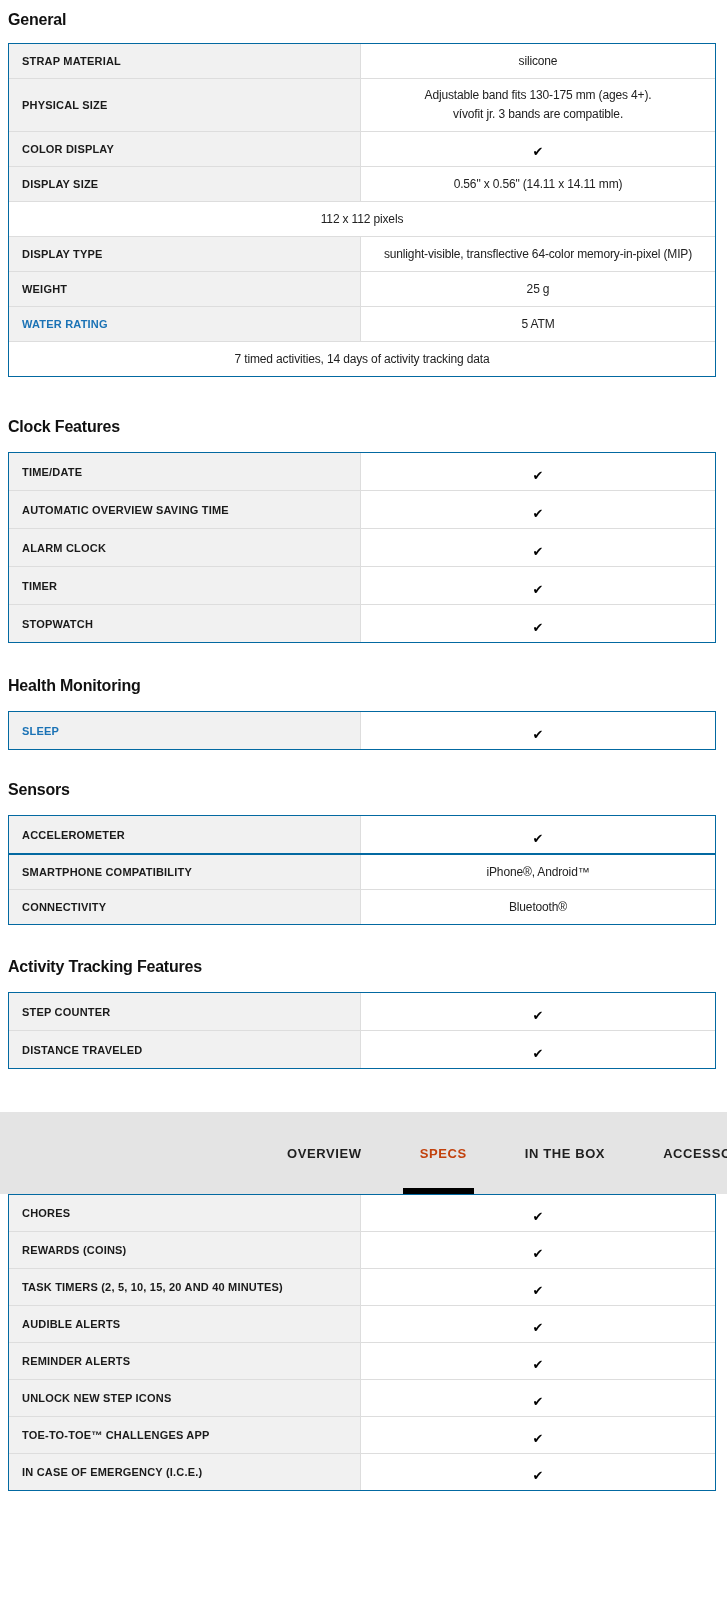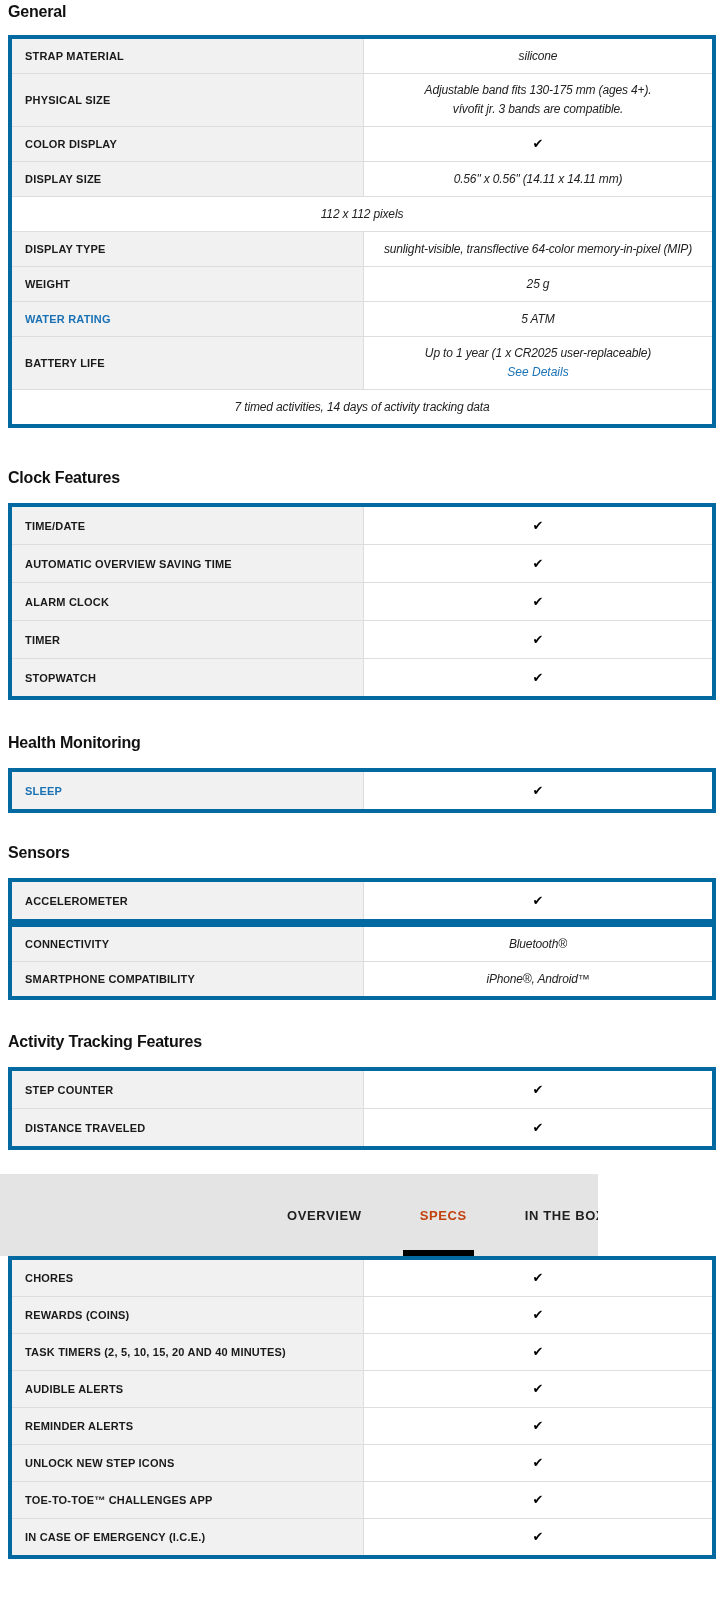--- a/index.html
+++ b/index.html
@@ -4,40 +4,40 @@
 <style>
   html,body{margin:0;padding:0;background:#fff;}
   body{
     width:727px;
     font-family:"Liberation Sans","DejaVu Sans",sans-serif;
     color:#1a1a1a;
     padding-bottom:22px;
     overflow-x:hidden;
   }
   .section-title{
-    margin:0 0 13px 8px;
+    margin:8px 0 13px 8px;
     font-size:16px;
     font-weight:700;
     line-height:20px;
     letter-spacing:-0.2px;
     color:#111;
   }
   .spec-section:first-child .section-title{padding-top:2px;}
   .sec-clock .section-title{margin-top:40px;}
   .sec-health .section-title{margin-top:33px;}
   .sec-sensors .section-title{margin-top:30px;}
   .sec-daily .section-title{margin-top:36px;}
   .sec-activity .section-title{margin-top:32px;}
   .sec-clock .section-title,.sec-health .section-title,.sec-sensors .section-title,
   .sec-daily .section-title,.sec-activity .section-title{margin-bottom:15px;}
 
   .spec-table{
     margin-left:8px;
     width:708px;
-    border:4px solid #0369a1;
+    border:1px solid #0369a1;
     box-sizing:border-box;
     background:#fff;
   }
   .spec-row{
     display:flex;
     border-bottom:1px solid #ddd;
     min-height:34px;
   }
   .spec-row:last-child{border-bottom:none;}
   .sec-clock .spec-row,.sec-health .spec-row,.sec-sensors .spec-row,
@@ -56,25 +56,24 @@
     font-weight:700;
     letter-spacing:0.2px;
     color:#1a1a1a;
   }
   .label-cell.link{color:var(--link,#1a70ad);cursor:pointer;}
   .value-cell{
     flex:1;
     display:flex;
     flex-direction:column;
     align-items:center;
-    justify-content:center;
+    justify-content:flex-end;
     padding:7px 0;
     text-align:center;
     overflow:hidden;
-    font-style:italic;
   }
   .value-line{
     font-size:12px;
     line-height:19px;
     color:#222;
     white-space:nowrap;
     letter-spacing:-0.15px;
   }
   .value-link{
     font-size:12px;
@@ -85,23 +84,23 @@
   }
   .check{
     font-family:"DejaVu Sans",sans-serif;
     font-size:13px;
     font-weight:700;
     color:#000;
     line-height:14px;
   }
 
   .tabs-bar{
-    margin-top:24px;
+    margin-top:43px;
     position:relative;
-    width:598px;
+    width:727px;
     height:82px;
     background:#e4e4e4;
     overflow:hidden;
   }
   .tabs{
     position:absolute;
     left:287px;
     top:0;
     height:100%;
     display:flex;
@@ -177,27 +176,20 @@
               <div class="value-line">25 g</div>
             </div>
           </div>
           <div class="spec-row">
             <div class="label-cell link">WATER RATING</div>
             <div class="value-cell">
               <div class="value-line">5 ATM</div>
             </div>
           </div>
           <div class="spec-row">
-            <div class="label-cell">BATTERY LIFE</div>
-            <div class="value-cell">
-              <div class="value-line">Up to 1 year (1 x CR2025 user-replaceable)</div>
-              <div class="value-link">See Details</div>
-            </div>
-          </div>
-          <div class="spec-row">
             <div class="value-cell">
               <div class="value-line">7 timed activities, 14 days of activity tracking data</div>
             </div>
           </div>
         </div>
       </section>
       <section class="spec-section sec-clock">
         <h2 class="section-title">Clock Features</h2>
         <div class="spec-table">
           <div class="spec-row">
@@ -250,29 +242,29 @@
             <div class="label-cell">ACCELEROMETER</div>
             <div class="value-cell">
               <span class="check">✔</span>
             </div>
           </div>
         </div>
       </section>
       <section class="spec-section sec-daily">
         <div class="spec-table">
           <div class="spec-row">
+            <div class="label-cell">SMARTPHONE COMPATIBILITY</div>
+            <div class="value-cell">
+              <div class="value-line">iPhone®, Android™</div>
+            </div>
+          </div>
+          <div class="spec-row">
             <div class="label-cell">CONNECTIVITY</div>
             <div class="value-cell">
               <div class="value-line">Bluetooth®</div>
-            </div>
-          </div>
-          <div class="spec-row">
-            <div class="label-cell">SMARTPHONE COMPATIBILITY</div>
-            <div class="value-cell">
-              <div class="value-line">iPhone®, Android™</div>
             </div>
           </div>
         </div>
       </section>
       <section class="spec-section sec-activity">
         <h2 class="section-title">Activity Tracking Features</h2>
         <div class="spec-table">
           <div class="spec-row">
             <div class="label-cell">STEP COUNTER</div>
             <div class="value-cell">

